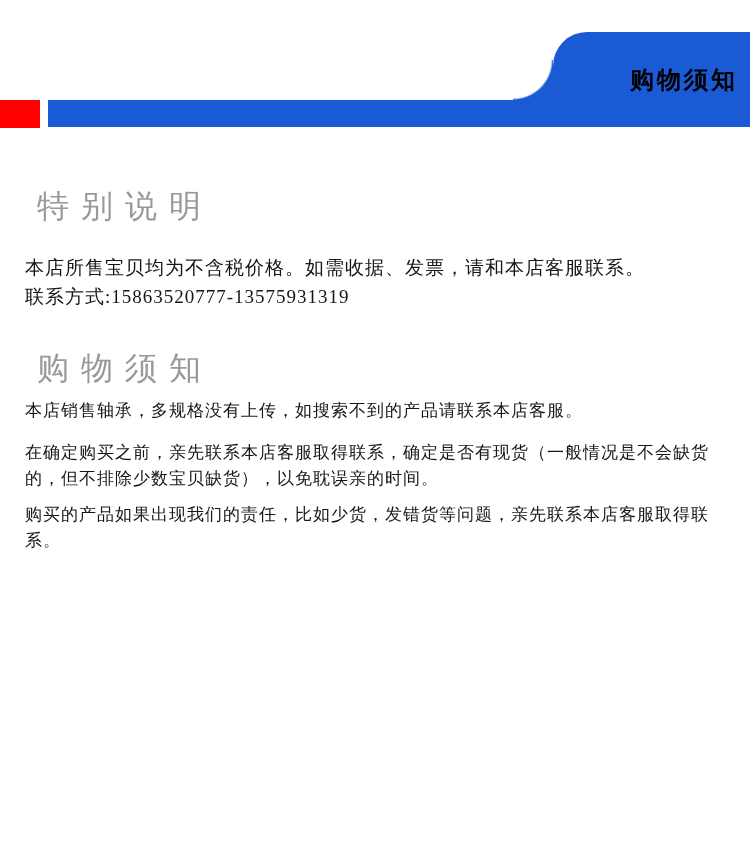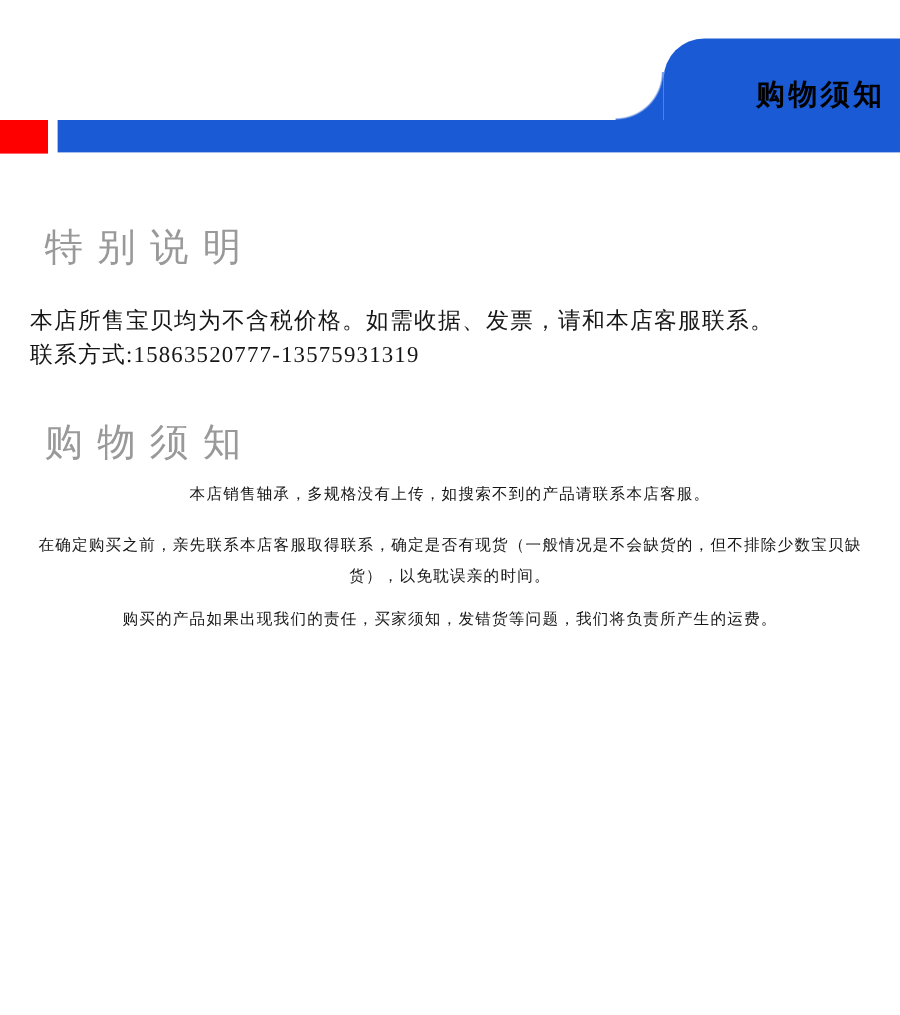--- a/index.html
+++ b/index.html
@@ -72,24 +72,25 @@
     margin: 0;
     text-align: left;
     font-size: 19px;
     line-height: 29px;
     letter-spacing: 1px;
   }
   .center-line.first { margin-top: 32px; }
 
   .para {
     margin: 16px 0 0 0;
-    font-size: 13px;
+    font-size: 17px;
     line-height: 26px;
     letter-spacing: 1px;
-    text-align: center;
+    text-align: left;
+    font-family: Liberation Mono, monospace;
   }
   .para.p3 { margin-top: 14px; }
   .para.p5 { margin-top: 10px; }
   .para.p6 { margin-top: 19px; }
 </style>
 </head>
 <body>
 
 <div class="page">
 
@@ -110,17 +111,17 @@
     <p class="center-line">联系方式:15863520777-13575931319</p>
 
     <h2 class="sec-title buyer">购物须知</h2>
 
     <p class="para p1">本店销售轴承，多规格没有上传，如搜索不到的产品请联系本店客服。</p>
 
     <p class="para p2">在确定购买之前，亲先联系本店客服取得联系，确定是否有现货（一般情况是不会缺货的，但不排除少数宝贝缺货），以免耽误亲的时间。</p>
 
 
 
-    <p class="para p5">购买的产品如果出现我们的责任，买家须知，发错货等问题，我们将负责所产生的运费。</p>
+    <p class="para p5">购买的产品如果出现我们的责任，比如少货，发错货等问题，亲先联系本店客服取得联系。</p>
 
 
   </div>
 </div>
 
 </body></html>

